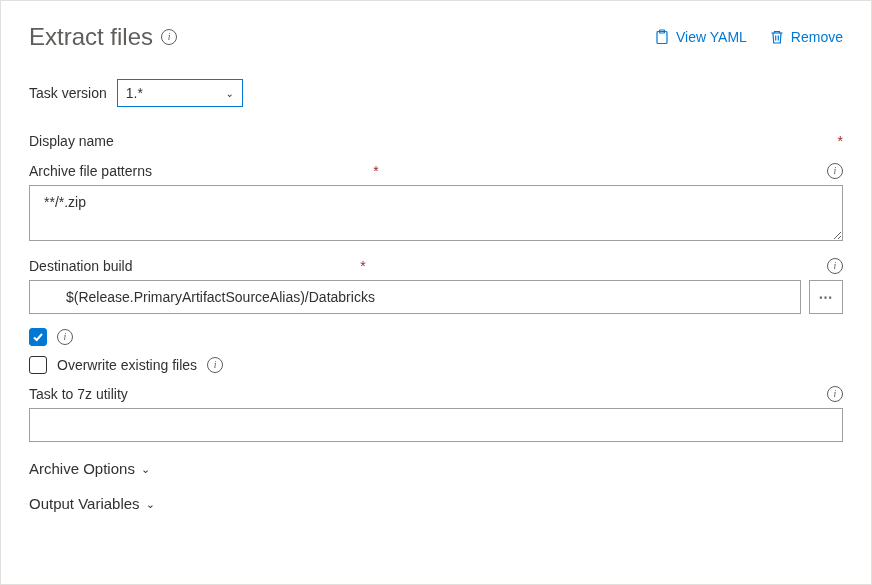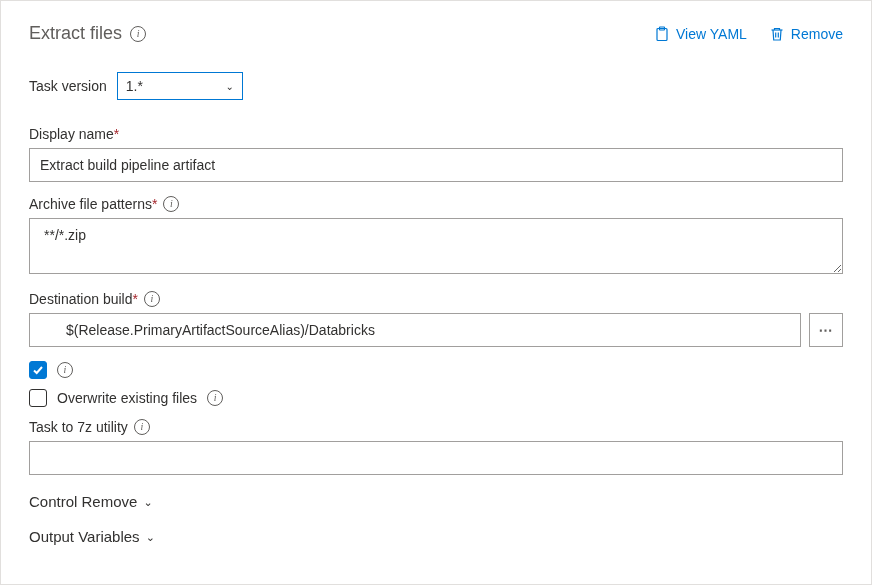--- a/index.html
+++ b/index.html
@@ -23,21 +23,21 @@
     align-items: center;
     justify-content: space-between;
     margin-bottom: 28px;
   }
   .title-group {
     display: flex;
     align-items: center;
     gap: 8px;
   }
   .title {
-    font-size: 18px;
+    font-size: 24px;
     font-weight: 400;
     color: #605e5c;
   }
   .info-icon {
     width: 16px;
     height: 16px;
     border: 1px solid #605e5c;
     border-radius: 50%;
     display: inline-flex;
     align-items: center;
@@ -88,20 +88,21 @@
   }
 
   .form-group {
     margin-bottom: 14px;
   }
   .form-label {
     display: flex;
     align-items: center;
     margin-bottom: 6px;
     color: #323130;
+    justify-content: space-between;
   }
   .req { color: #a4262c; }
   .text-input {
     width: 100%;
     height: 34px;
     border: 1px solid #a19f9d;
     padding: 0 10px;
     font-family: inherit;
     font-size: 14px;
     color: #323130;
@@ -212,21 +213,20 @@
       <span>1.*</span>
       <span class="chev">⌄</span>
     </div>
   </div>
 
   <div class="form-group">
     <div class="form-label">
       <span>Display name</span>
       <span class="req">*</span>
     </div>
-    <input class="text-input" type="text" value="Extract build pipeline artifact" style="">
   </div>
 
   <div class="form-group">
     <div class="form-label">
       <span>Archive file patterns</span>
       <span class="req">*</span>
       <span style="width:6px"></span>
       <span class="info-icon">i</span>
     </div>
     <textarea class="textarea" style="">**/*.zip</textarea>
@@ -265,21 +265,21 @@
   <div class="form-group" style="margin-top:12px">
     <div class="form-label">
       <span>Task to 7z utility</span>
       <span style="width:6px"></span>
       <span class="info-icon">i</span>
     </div>
     <input class="text-input" type="text" value="" style="">
   </div>
 
   <div class="section-toggle">
-    <span>Control Remove</span>
+    <span>Archive Options</span>
     <span class="chev">⌄</span>
   </div>
 
   <div class="section-toggle">
     <span>Output Variables</span>
     <span class="chev">⌄</span>
   </div>
 
 </div>
 

